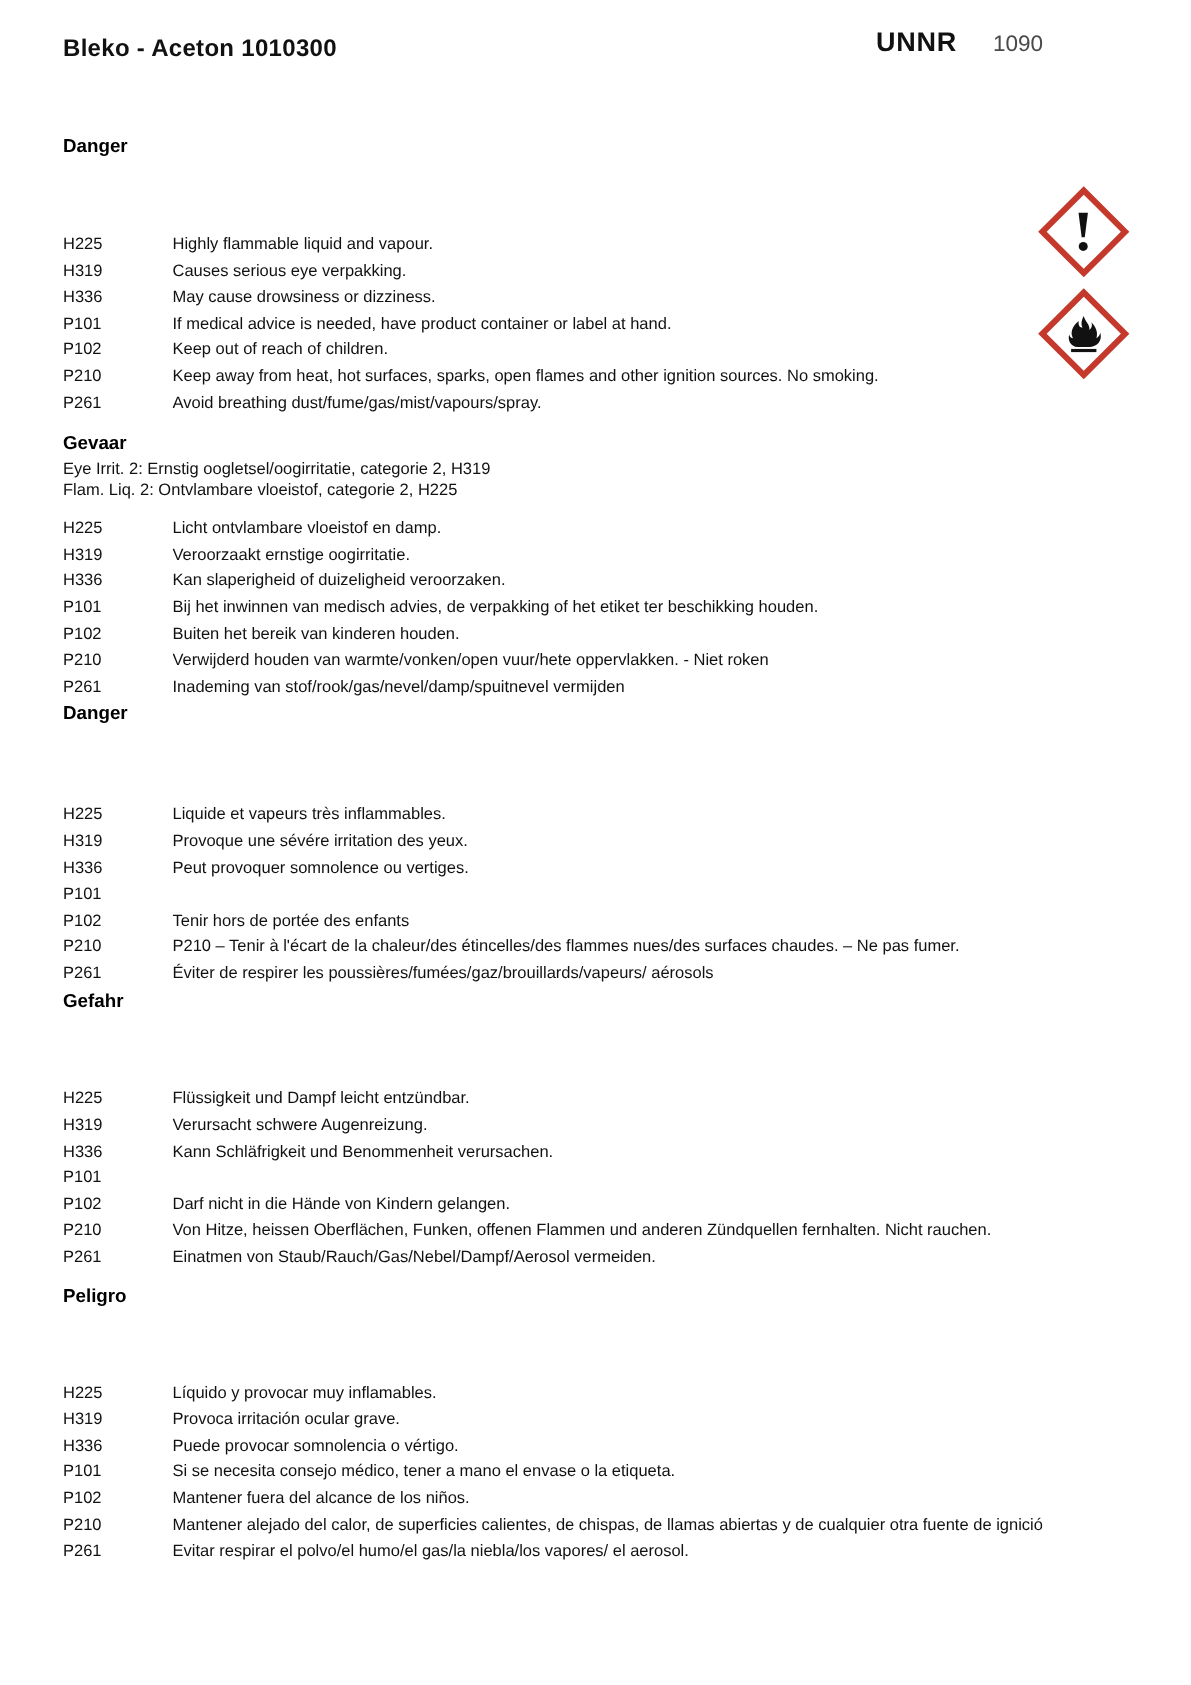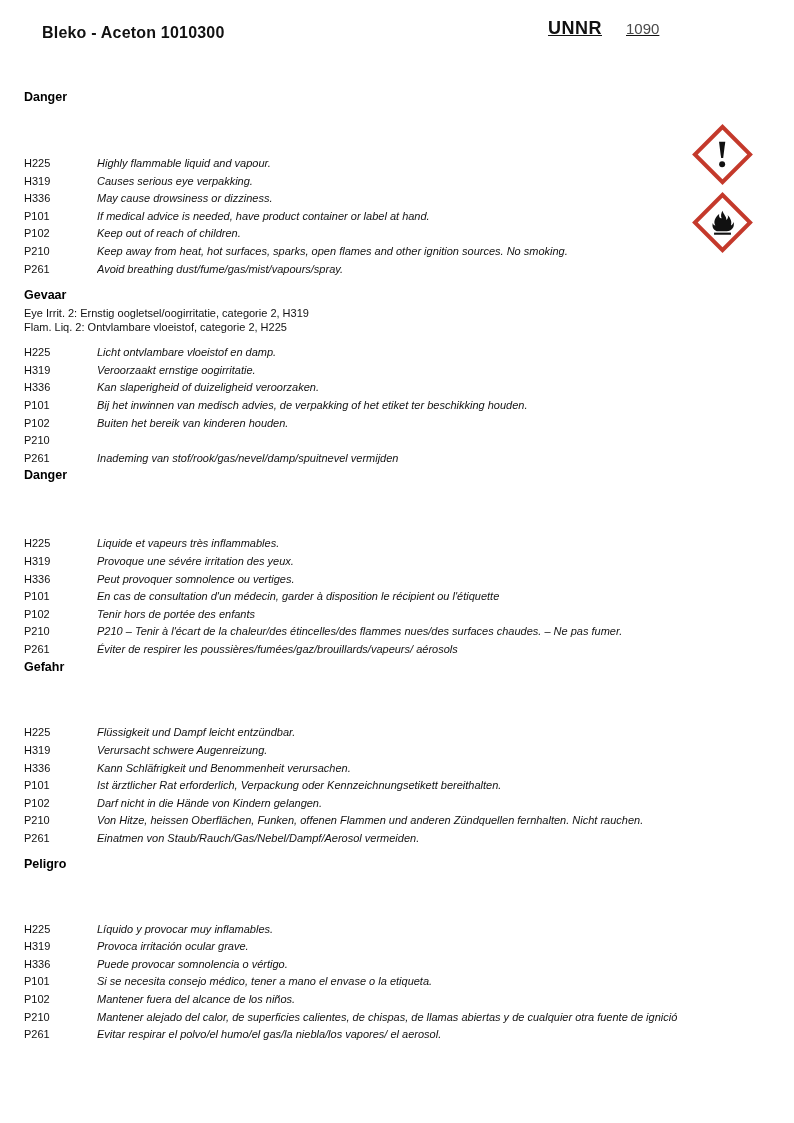--- a/index.html
+++ b/index.html
@@ -8,36 +8,36 @@
   body {
     width: 794px; height: 1123px;
     position: relative; overflow: hidden;
     font-family: "Liberation Sans", sans-serif;
     color: var(--ink);
   }
   .doc-title {
     position: absolute; left: 42px; top: 24px;
     font-size: 16px; font-weight: bold; letter-spacing: .2px;
   }
-  .unnr { position: absolute; left: 548px; top: 18px; white-space: nowrap; text-decoration: underline; }
+  .unnr { position: absolute; left: 584px; top: 18px; white-space: nowrap; }
   .unnr-label { font-size: 18px; font-weight: bold; letter-spacing: .5px; }
   .unnr-value { font-size: 15px; color: var(--ink2); margin-left: 24px; }
 
-  .content { position: absolute; left: 24px; top: 40px; right: 0; }
+  .content { position: absolute; left: 42px; top: 40px; right: 0; }
 
   .section-heading {
     font-size: 12.5px; font-weight: bold; line-height: 15px; color: #000;
   }
   .rows { }
   .row {
     display: flex; align-items: flex-start;
     font-size: 11px; height: 17.6px; line-height: 14px;
   }
   .row .code { width: 73px; flex: 0 0 73px; }
-  .row .text { white-space: nowrap; overflow: hidden; max-width: 679px; font-style: italic; }
+  .row .text { white-space: nowrap; overflow: hidden; max-width: 679px; }
 
   .classification { margin-top: 4px; font-size: 11px; line-height: 13.5px; }
 
   
   .mt-head-1 { margin-top: 50px; }   
   .gap-rows-en { margin-top: 51px; }
   .mt-head-2 { margin-top: 9px; }    
   .gap-rows-nl { margin-top: 11px; }
   .mt-head-3 { margin-top: 0px; }    
   .gap-rows-fr { margin-top: 53px; }
@@ -147,20 +147,21 @@
     <div class="row">
         <span class="code">P101</span>
         <span class="text">Bij het inwinnen van medisch advies, de verpakking of het etiket ter beschikking houden.</span>
       </div>
     <div class="row">
         <span class="code">P102</span>
         <span class="text">Buiten het bereik van kinderen houden.</span>
       </div>
     <div class="row">
         <span class="code">P210</span>
+        <span class="text">Verwijderd houden van warmte/vonken/open vuur/hete oppervlakken. - Niet roken</span>
       </div>
     <div class="row">
         <span class="code">P261</span>
         <span class="text">Inademing van stof/rook/gas/nevel/damp/spuitnevel vermijden</span>
       </div>
   </div>
 
   <div class="section-heading mt-head-3">Danger</div>
   <div class="rows gap-rows-fr">
     <div class="row">
@@ -170,21 +171,20 @@
     <div class="row">
         <span class="code">H319</span>
         <span class="text">Provoque une sévére irritation des yeux.</span>
       </div>
     <div class="row">
         <span class="code">H336</span>
         <span class="text">Peut provoquer somnolence ou vertiges.</span>
       </div>
     <div class="row">
         <span class="code">P101</span>
-        <span class="text">En cas de consultation d'un médecin, garder à disposition le récipient ou l'étiquette</span>
       </div>
     <div class="row">
         <span class="code">P102</span>
         <span class="text">Tenir hors de portée des enfants</span>
       </div>
     <div class="row">
         <span class="code">P210</span>
         <span class="text">P210 – Tenir à l'écart de la chaleur/des étincelles/des flammes nues/des surfaces chaudes. – Ne pas fumer.</span>
       </div>
     <div class="row">
@@ -202,21 +202,20 @@
     <div class="row">
         <span class="code">H319</span>
         <span class="text">Verursacht schwere Augenreizung.</span>
       </div>
     <div class="row">
         <span class="code">H336</span>
         <span class="text">Kann Schläfrigkeit und Benommenheit verursachen.</span>
       </div>
     <div class="row">
         <span class="code">P101</span>
-        <span class="text">Ist ärztlicher Rat erforderlich, Verpackung oder Kennzeichnungsetikett bereithalten.</span>
       </div>
     <div class="row">
         <span class="code">P102</span>
         <span class="text">Darf nicht in die Hände von Kindern gelangen.</span>
       </div>
     <div class="row">
         <span class="code">P210</span>
         <span class="text">Von Hitze, heissen Oberflächen, Funken, offenen Flammen und anderen Zündquellen fernhalten. Nicht rauchen.</span>
       </div>
     <div class="row">

